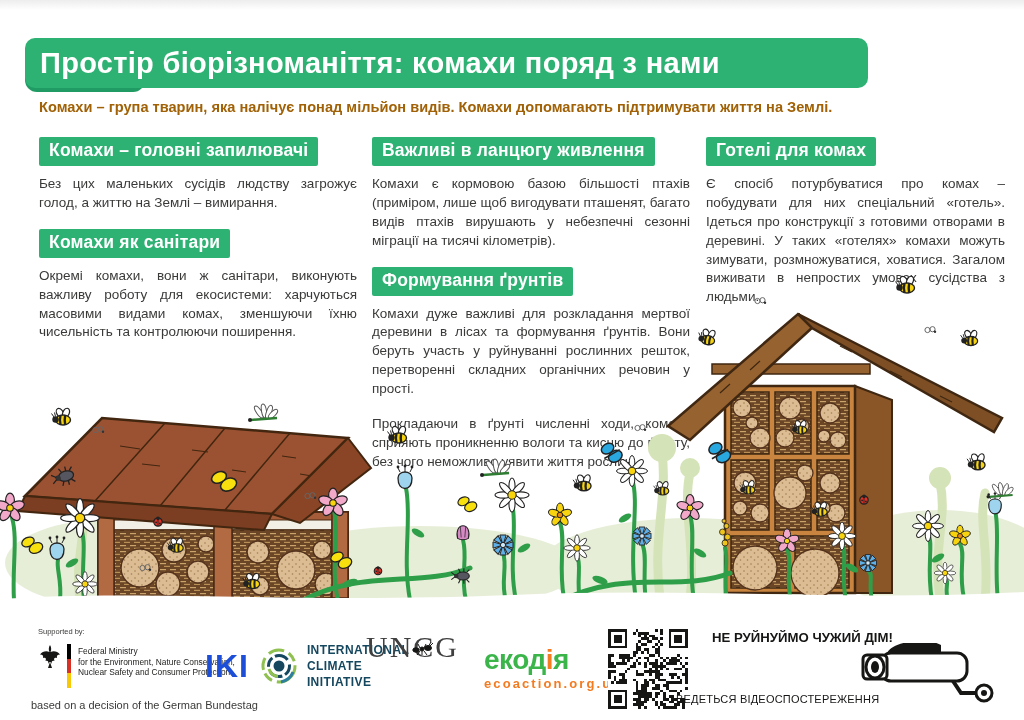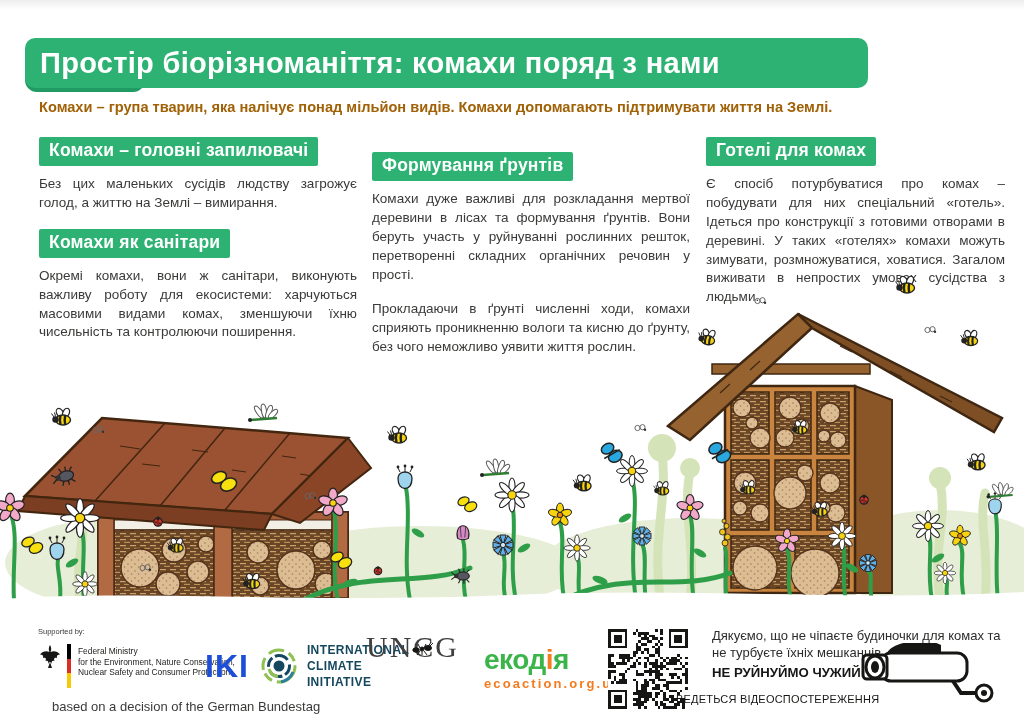--- a/index.html
+++ b/index.html
@@ -24,21 +24,21 @@
   .sec p{margin:0 0 16px;font-size:13.5px;line-height:1.4;text-align:justify;color:#3a3a39;}
   .sec.gap{margin-top:15px;}
   
   #illu{position:absolute;left:0;top:268px;width:1024px;height:348px;}
   
   .supported{position:absolute;left:38px;top:627px;font-size:7.5px;color:#3a3a39;}
   .ministry{position:absolute;left:38px;top:644px;display:flex;align-items:flex-start;}
   .flagstripe{width:4px;height:44px;margin:0 7px 0 5px;
               background:linear-gradient(#000 0 33%,#d93025 33% 66%,#f7c907 66% 100%);}
   .ministry-text{font-size:8.4px;line-height:1.25;color:#1d1d1b;font-weight:500;padding-top:2px;}
-  .bundestag{position:absolute;left:52px;top:699px;font-size:13px;color:#3a3a39;}
+  .bundestag{position:absolute;left:31px;top:699px;font-size:11px;color:#3a3a39;}
   .iki{position:absolute;left:205px;top:642px;display:flex;align-items:center;}
   .iki-abbr{font-size:32px;font-weight:700;color:#1d4ed8;letter-spacing:1px;}
   .iki-ring{margin:0 8px 0 10px;}
   .iki-text{font-size:12px;font-weight:700;color:#15475f;line-height:1.35;letter-spacing:.4px;}
   .uncg{position:absolute;left:366px;top:630px;font-family:"Liberation Serif",serif;
         font-size:30px;color:#404040;letter-spacing:2px;}
   .uncg-ant{position:absolute;left:408px;top:640px;}
   .ecodia{position:absolute;left:484px;top:646px;}
   .ecodia-name{font-size:28px;font-weight:800;color:#3bb54a;letter-spacing:-.5px;line-height:1;}
   .ecodia-name .accent{color:#f47b20;}
@@ -68,20 +68,24 @@
       <span class="pill">Комахи – головні запилювачі</span>
       <p>Без цих маленьких сусідів людству загрожує голод, а життю на Землі – вимирання.</p>
     </div>
     <div class="sec gap">
       <span class="pill">Комахи як санітари</span>
       <p>Окремі комахи, вони ж санітари, виконують важливу роботу для екосистеми: харчуються масовими видами комах, зменшуючи їхню чисельність та контролюючи поширення.</p>
     </div>
   </div>
 
   <div class="col" id="col2">
+    <div class="sec">
+      <span class="pill">Важливі в ланцюгу живлення</span>
+      <p>Комахи є кормовою базою більшості птахів (приміром, лише щоб вигодувати пташенят, багато видів птахів вирушають у небезпечні сезонні міграції на тисячі кілометрів).</p>
+    </div>
     <div class="sec gap">
       <span class="pill">Формування ґрунтів</span>
       <p>Комахи дуже важливі для розкладання мертвої деревини в лісах та формування ґрунтів. Вони беруть участь у руйнуванні рослинних решток, перетворенні складних органічних речовин у прості.</p>
       <p>Прокладаючи в ґрунті численні ходи, комахи сприяють проникненню вологи та кисню до ґрунту, без чого неможливо уявити життя рослин.</p>
     </div>
   </div>
 
   <div class="col" id="col3">
     <div class="sec">
       <span class="pill">Готелі для комах</span>
@@ -464,21 +468,20 @@
     </g>
     <g fill="#161615">
       <rect x="2" y="2" width="3" height="3"></rect>
         <rect x="24" y="2" width="3" height="3"></rect>
         <rect x="2" y="24" width="3" height="3"></rect>
     </g>
     <path fill="#161615" d="M10,0h1v1h-1zM17,0h1v1h-1zM19,0h1v1h-1zM9,1h1v1h-1zM11,1h1v1h-1zM12,1h1v1h-1zM13,1h1v1h-1zM14,1h1v1h-1zM19,1h1v1h-1zM11,2h1v1h-1zM13,2h1v1h-1zM15,2h1v1h-1zM16,2h1v1h-1zM12,3h1v1h-1zM13,3h1v1h-1zM14,3h1v1h-1zM16,3h1v1h-1zM17,3h1v1h-1zM19,3h1v1h-1zM11,4h1v1h-1zM14,4h1v1h-1zM15,4h1v1h-1zM18,4h1v1h-1zM10,5h1v1h-1zM12,5h1v1h-1zM13,5h1v1h-1zM17,5h1v1h-1zM19,5h1v1h-1zM10,6h1v1h-1zM11,6h1v1h-1zM16,6h1v1h-1zM18,6h1v1h-1zM10,7h1v1h-1zM11,7h1v1h-1zM13,7h1v1h-1zM14,7h1v1h-1zM17,7h1v1h-1zM18,7h1v1h-1zM9,8h1v1h-1zM10,8h1v1h-1zM12,8h1v1h-1zM14,8h1v1h-1zM17,8h1v1h-1zM18,8h1v1h-1zM0,9h1v1h-1zM1,9h1v1h-1zM4,9h1v1h-1zM5,9h1v1h-1zM6,9h1v1h-1zM7,9h1v1h-1zM9,9h1v1h-1zM15,9h1v1h-1zM16,9h1v1h-1zM18,9h1v1h-1zM25,9h1v1h-1zM0,10h1v1h-1zM4,10h1v1h-1zM5,10h1v1h-1zM6,10h1v1h-1zM7,10h1v1h-1zM8,10h1v1h-1zM11,10h1v1h-1zM13,10h1v1h-1zM14,10h1v1h-1zM19,10h1v1h-1zM21,10h1v1h-1zM23,10h1v1h-1zM24,10h1v1h-1zM26,10h1v1h-1zM28,10h1v1h-1zM0,11h1v1h-1zM5,11h1v1h-1zM7,11h1v1h-1zM10,11h1v1h-1zM14,11h1v1h-1zM17,11h1v1h-1zM20,11h1v1h-1zM22,11h1v1h-1zM23,11h1v1h-1zM24,11h1v1h-1zM25,11h1v1h-1zM0,12h1v1h-1zM1,12h1v1h-1zM3,12h1v1h-1zM4,12h1v1h-1zM5,12h1v1h-1zM6,12h1v1h-1zM9,12h1v1h-1zM11,12h1v1h-1zM13,12h1v1h-1zM15,12h1v1h-1zM16,12h1v1h-1zM17,12h1v1h-1zM19,12h1v1h-1zM21,12h1v1h-1zM22,12h1v1h-1zM23,12h1v1h-1zM24,12h1v1h-1zM26,12h1v1h-1zM28,12h1v1h-1zM0,13h1v1h-1zM1,13h1v1h-1zM2,13h1v1h-1zM8,13h1v1h-1zM9,13h1v1h-1zM13,13h1v1h-1zM16,13h1v1h-1zM17,13h1v1h-1zM18,13h1v1h-1zM19,13h1v1h-1zM20,13h1v1h-1zM27,13h1v1h-1zM7,14h1v1h-1zM15,14h1v1h-1zM17,14h1v1h-1zM19,14h1v1h-1zM21,14h1v1h-1zM24,14h1v1h-1zM25,14h1v1h-1zM26,14h1v1h-1zM28,14h1v1h-1zM0,15h1v1h-1zM1,15h1v1h-1zM2,15h1v1h-1zM6,15h1v1h-1zM10,15h1v1h-1zM13,15h1v1h-1zM14,15h1v1h-1zM15,15h1v1h-1zM16,15h1v1h-1zM17,15h1v1h-1zM18,15h1v1h-1zM28,15h1v1h-1zM0,16h1v1h-1zM4,16h1v1h-1zM5,16h1v1h-1zM10,16h1v1h-1zM11,16h1v1h-1zM12,16h1v1h-1zM15,16h1v1h-1zM17,16h1v1h-1zM18,16h1v1h-1zM19,16h1v1h-1zM22,16h1v1h-1zM23,16h1v1h-1zM24,16h1v1h-1zM27,16h1v1h-1zM28,16h1v1h-1zM0,17h1v1h-1zM2,17h1v1h-1zM5,17h1v1h-1zM17,17h1v1h-1zM18,17h1v1h-1zM23,17h1v1h-1zM25,17h1v1h-1zM28,17h1v1h-1zM2,18h1v1h-1zM4,18h1v1h-1zM5,18h1v1h-1zM6,18h1v1h-1zM9,18h1v1h-1zM13,18h1v1h-1zM15,18h1v1h-1zM16,18h1v1h-1zM18,18h1v1h-1zM19,18h1v1h-1zM20,18h1v1h-1zM26,18h1v1h-1zM28,18h1v1h-1zM1,19h1v1h-1zM3,19h1v1h-1zM4,19h1v1h-1zM5,19h1v1h-1zM6,19h1v1h-1zM10,19h1v1h-1zM13,19h1v1h-1zM14,19h1v1h-1zM16,19h1v1h-1zM21,19h1v1h-1zM22,19h1v1h-1zM23,19h1v1h-1zM24,19h1v1h-1zM25,19h1v1h-1zM26,19h1v1h-1zM28,19h1v1h-1zM10,20h1v1h-1zM12,20h1v1h-1zM13,20h1v1h-1zM14,20h1v1h-1zM17,20h1v1h-1zM18,20h1v1h-1zM20,20h1v1h-1zM21,20h1v1h-1zM10,21h1v1h-1zM12,21h1v1h-1zM13,21h1v1h-1zM16,21h1v1h-1zM17,21h1v1h-1zM18,21h1v1h-1zM21,21h1v1h-1zM28,21h1v1h-1zM10,22h1v1h-1zM11,22h1v1h-1zM12,22h1v1h-1zM13,22h1v1h-1zM19,22h1v1h-1zM22,22h1v1h-1zM23,22h1v1h-1zM24,22h1v1h-1zM26,22h1v1h-1zM9,23h1v1h-1zM10,23h1v1h-1zM11,23h1v1h-1zM12,23h1v1h-1zM13,23h1v1h-1zM14,23h1v1h-1zM15,23h1v1h-1zM17,23h1v1h-1zM18,23h1v1h-1zM20,23h1v1h-1zM25,23h1v1h-1zM11,24h1v1h-1zM12,24h1v1h-1zM13,24h1v1h-1zM14,24h1v1h-1zM15,24h1v1h-1zM17,24h1v1h-1zM20,24h1v1h-1zM22,24h1v1h-1zM23,24h1v1h-1zM9,25h1v1h-1zM10,25h1v1h-1zM11,25h1v1h-1zM13,25h1v1h-1zM14,25h1v1h-1zM16,25h1v1h-1zM20,25h1v1h-1zM21,25h1v1h-1zM23,25h1v1h-1zM24,25h1v1h-1zM26,25h1v1h-1zM27,25h1v1h-1zM10,26h1v1h-1zM11,26h1v1h-1zM12,26h1v1h-1zM13,26h1v1h-1zM17,26h1v1h-1zM19,26h1v1h-1zM22,26h1v1h-1zM23,26h1v1h-1zM25,26h1v1h-1zM26,26h1v1h-1zM27,26h1v1h-1zM9,27h1v1h-1zM10,27h1v1h-1zM11,27h1v1h-1zM12,27h1v1h-1zM17,27h1v1h-1zM19,27h1v1h-1zM20,27h1v1h-1zM24,27h1v1h-1zM25,27h1v1h-1zM27,27h1v1h-1zM11,28h1v1h-1zM13,28h1v1h-1zM18,28h1v1h-1zM20,28h1v1h-1zM21,28h1v1h-1zM22,28h1v1h-1zM23,28h1v1h-1zM24,28h1v1h-1zM27,28h1v1h-1z"></path>
   </svg>
 
   <div class="notice">
-    <div>Дякуємо, що не чіпаєте будиночки для комах та не турбуєте їхніх мешканців.</div>
     <div class="warning">НЕ РУЙНУЙМО ЧУЖИЙ ДІМ!</div>
   </div>
 
   <svg class="camera" width="150" height="62" viewBox="0 0 150 62">
     <g fill="#fff" stroke="#161615" stroke-width="3">
       <rect x="28" y="10" width="86" height="28" rx="10"></rect>
       <path d="M34,10 C40,-2 74,-6 88,2 L88,10 Z" fill="#161615" stroke="none"></path>
       <rect x="10" y="12" width="24" height="24" rx="4"></rect>
       <ellipse cx="22" cy="24" rx="9" ry="11"></ellipse>
       <ellipse cx="22" cy="24" rx="4" ry="6" fill="#161615" stroke="none"></ellipse>

